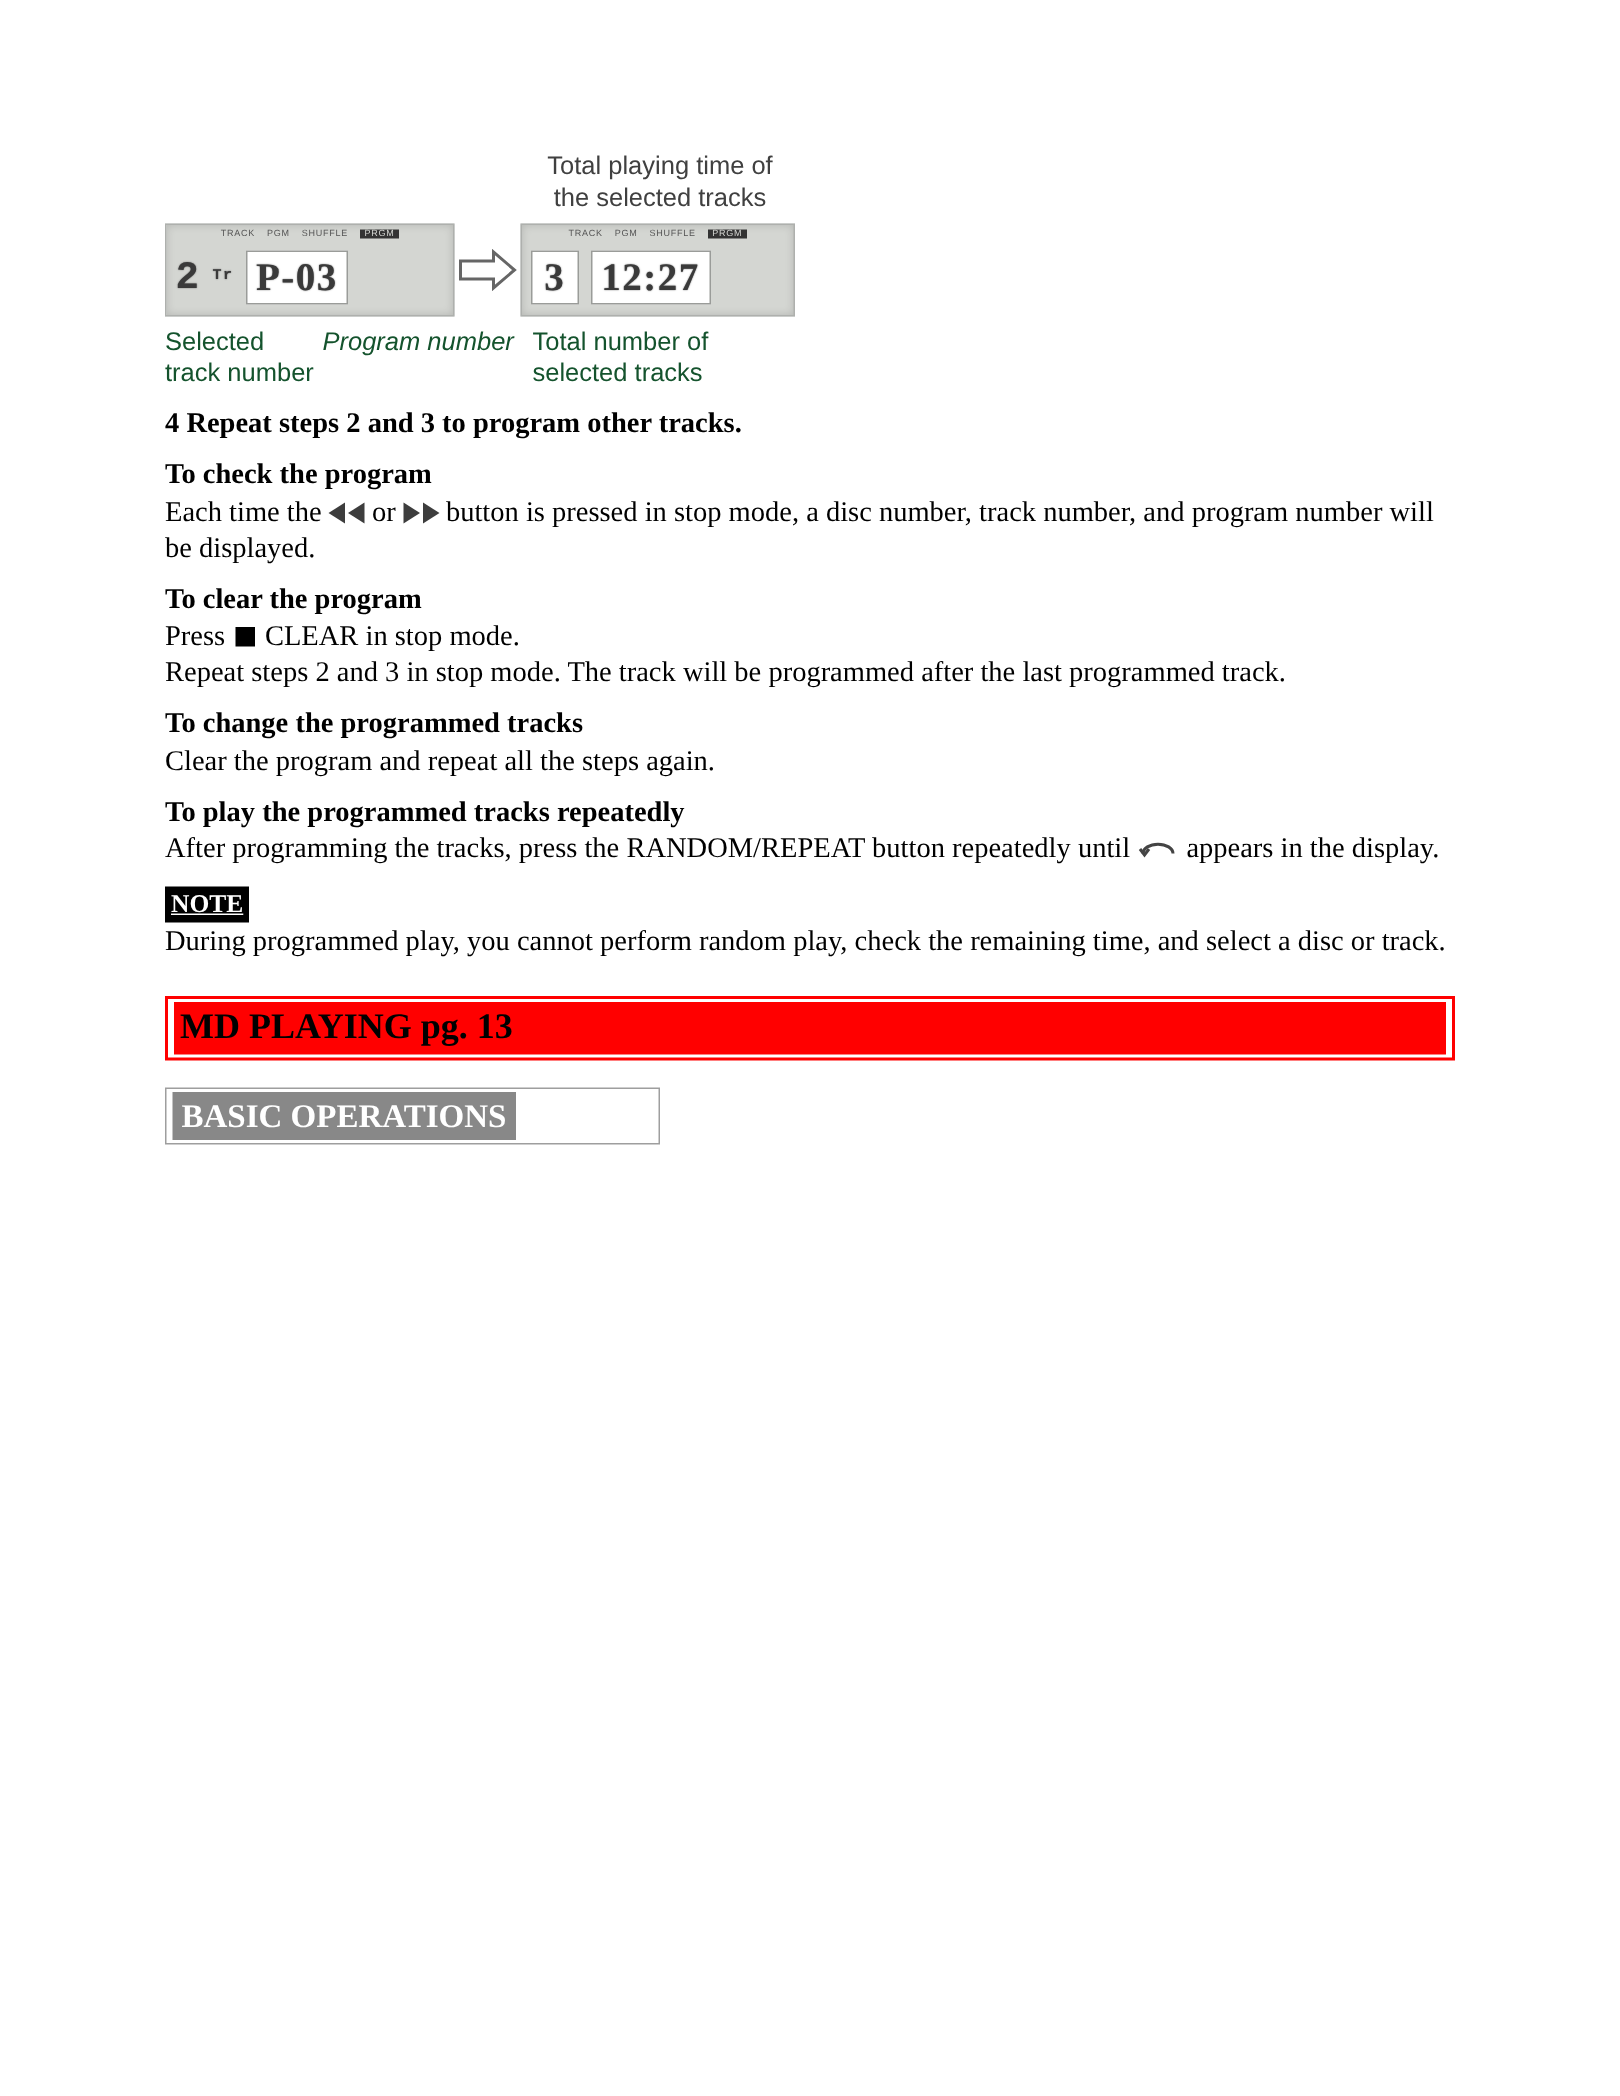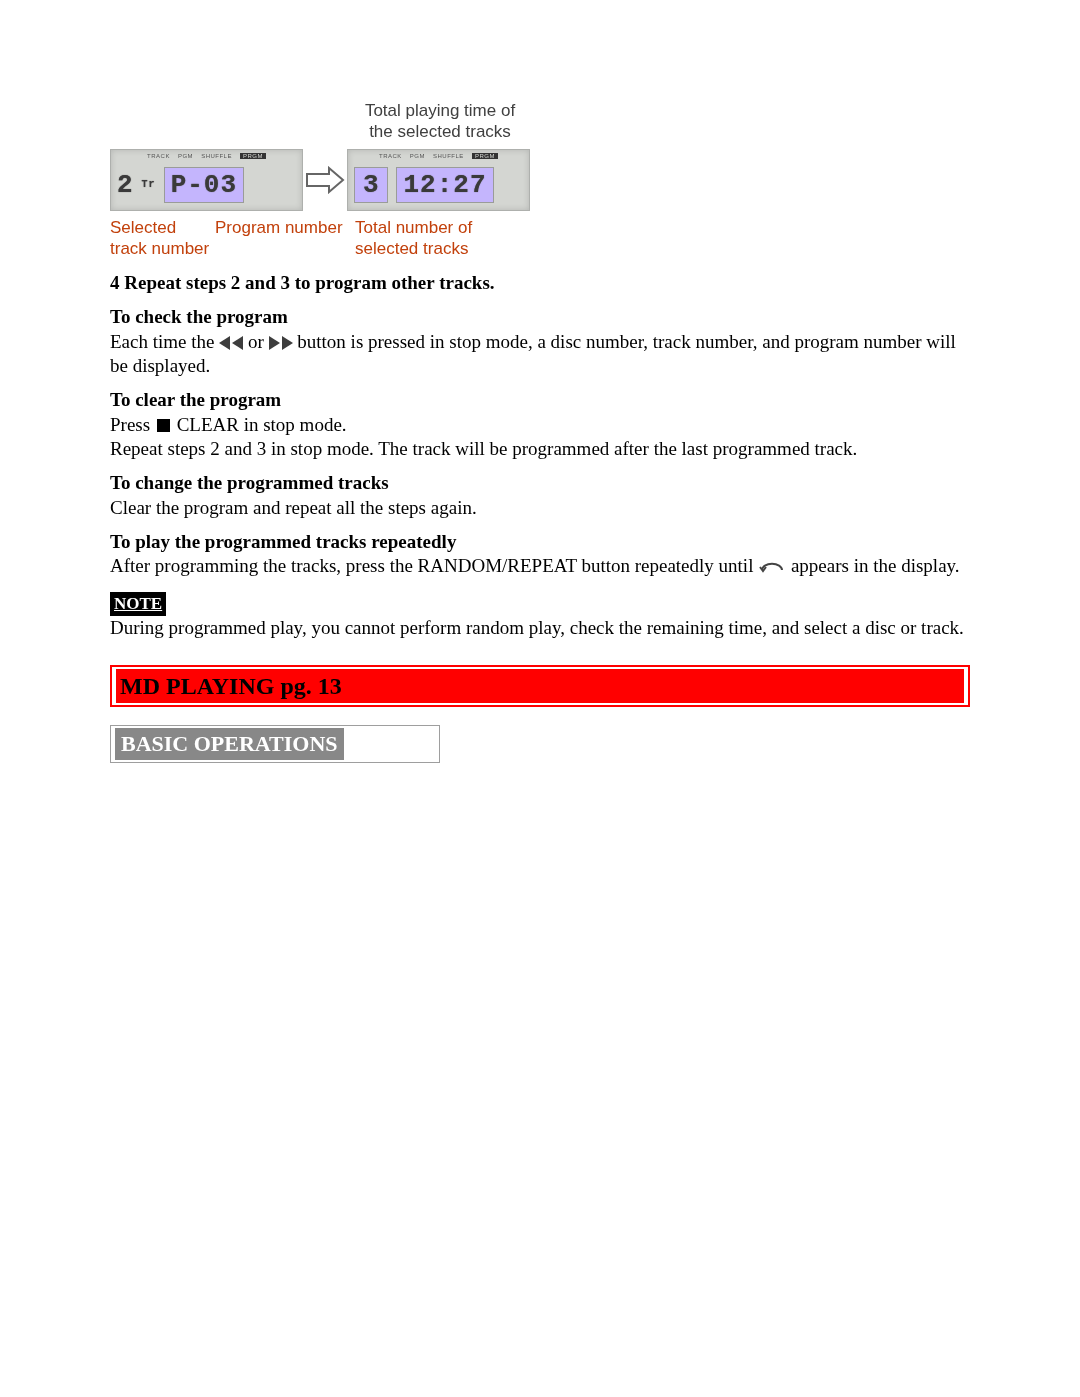--- a/index.html
+++ b/index.html
@@ -63,40 +63,41 @@
     font-family: "Courier New", monospace;
     font-size: 26px;
     font-weight: bold;
     color: #3a3a3a;
     letter-spacing: 1px;
     text-shadow: 0 0 1px #555;
     margin-top: 10px;
   }
   .lcd-box {
     border: 1px solid #9a9c99;
-    background: #c4b5fd;
+    background: #ffffff;
     padding: 2px 6px;
+    font-family: Liberation Serif, serif;
   }
   .arrow-between {
     width: 44px;
     display: flex;
     align-items: center;
     justify-content: center;
   }
   .arrow-between svg { width: 40px; height: 28px; }
   .diagram-bottom-row {
     display: flex;
     font-family: Arial, Helvetica, sans-serif;
     font-size: 17px;
-    color: #c2410c;
+    color: #14532d;
     line-height: 1.25;
     margin-top: 6px;
   }
   .diag-col-a { width: 105px; }
-  .diag-col-b { width: 140px; }
+  .diag-col-b { width: 140px; font-style: italic; }
   .diag-col-c { width: 160px; }
   .body-text {
     font-size: 19px;
     line-height: 1.28;
   }
   p { margin: 0; }
   .block { margin-top: 10px; }
   .play-icons {
     display: inline-flex;
     align-items: center;

